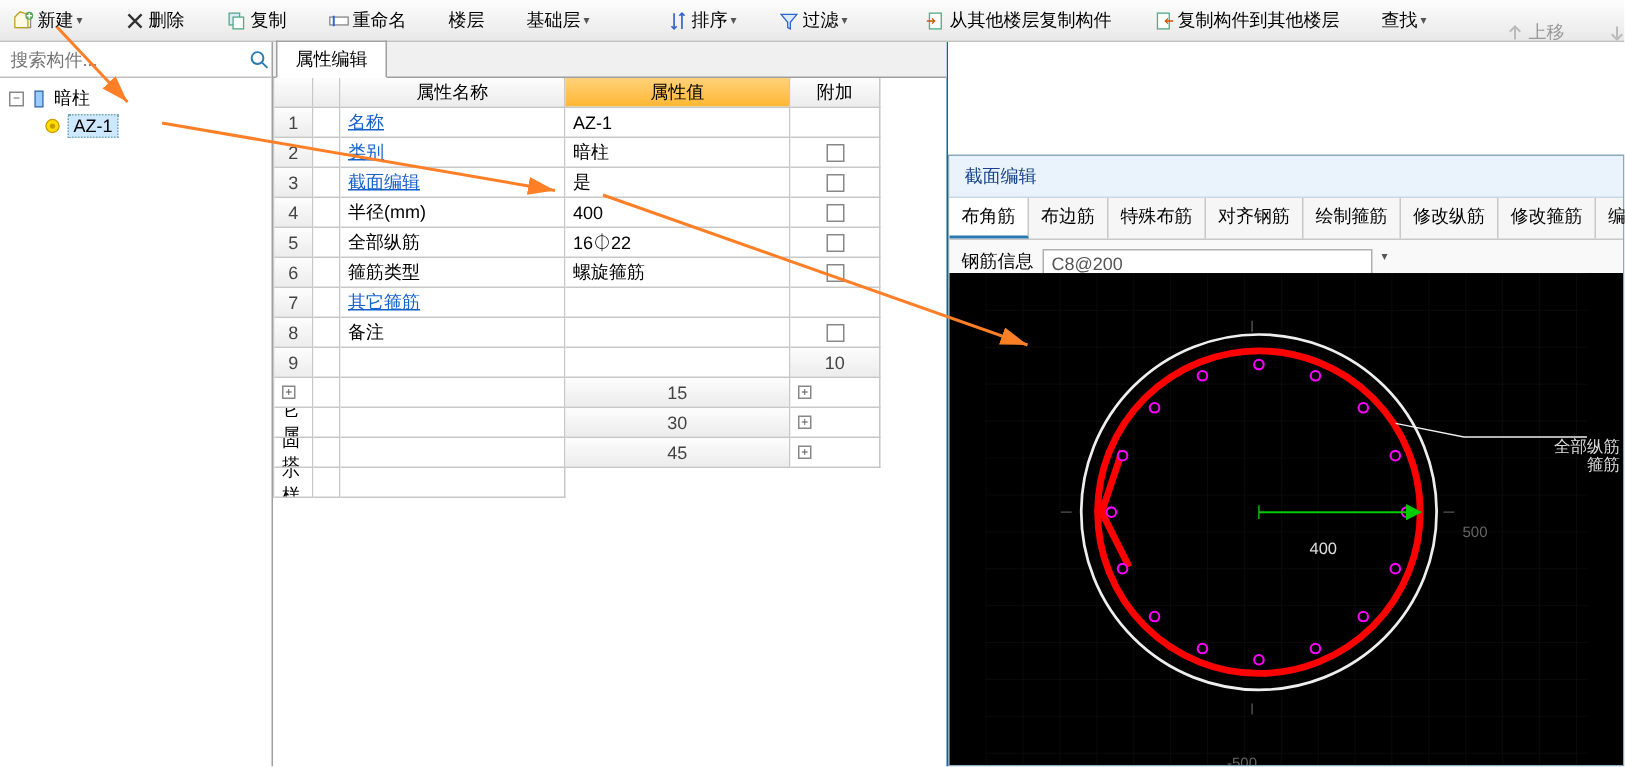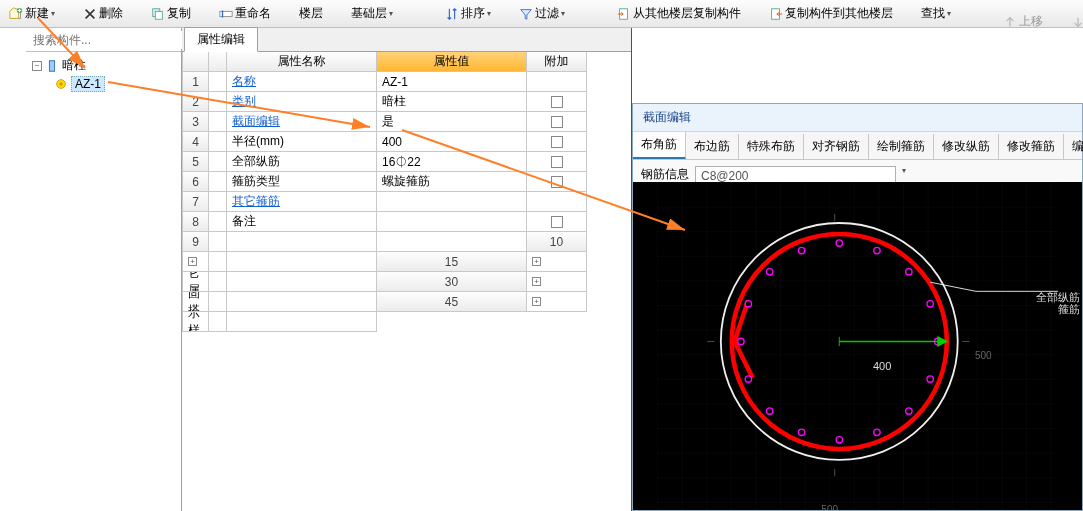--- a/index.html
+++ b/index.html
@@ -7,21 +7,21 @@
     
     .toolbar { height: 28px; background: linear-gradient(#fdfdfd, #e8e8e8); border-bottom: 1px solid #c0c0c0; display: flex; align-items: center; padding: 0 4px; gap: 18px; }
     .toolbar-item { display: flex; align-items: center; gap: 2px; padding: 2px 5px; cursor: pointer; white-space: nowrap; }
     .toolbar-sep { width: 1px; height: 20px; background: #c0c0c0; margin: 0 3px; }
     .toolbar-item.disabled { color: #999; cursor: default; margin-top: 16px; }
     .dropdown-arrow { font-size: 8px; color: #555; }
     .tb-icon { width: 14px; height: 14px; display: inline-block; }
     
     .main { display: flex; height: calc(100% - 28px); }
     
-    .left-panel { width: 182px; border-right: 1px solid #a0a0a0; display: flex; flex-direction: column; padding-left: 26px; }
+    .left-panel { width: 182px; border-right: 1px solid #a0a0a0; display: flex; flex-direction: column; }
     .search-bar { height: 24px; border-bottom: 1px solid #c0c0c0; display: flex; align-items: center; padding: 0 3px; }
     .search-input { flex: 1; border: none; outline: none; font-size: 12px; color: #999; padding: 2px 4px; }
     .search-icon { width: 16px; height: 16px; display: flex; align-items: center; justify-content: center; color: #2a7ab0; cursor: pointer; }
     .tree { padding: 4px; }
     .tree-node { display: flex; align-items: center; gap: 3px; padding: 1px 2px; cursor: pointer; }
     .tree-child { margin-left: 22px; }
     .tree-expand { width: 10px; height: 10px; border: 1px solid #888; display: flex; align-items: center; justify-content: center; font-size: 8px; line-height: 1; color: #555; }
     .tree-icon { width: 14px; height: 14px; }
     .selected-node { background: #cde8ff; border: 1px dotted #7aa; padding: 0 3px; }
     
@@ -35,25 +35,25 @@
     .grid-header.highlight { background: linear-gradient(#ffd27a, #ffb733); }
     .grid-rownum { background: linear-gradient(#fdfdfd, #ececec); justify-content: center; color: #444; }
     .grid-cell { background: #fff; }
     .grid-cell.blue-text { color: #1461cc; text-decoration: underline; }
     .expand-box { width: 9px; height: 9px; border: 1px solid #888; display: flex; align-items: center; justify-content: center; font-size: 8px; line-height: 1; color: #555; }
     .check-box { width: 12px; height: 12px; border: 1px solid #888; background: #fff; }
     
     .right-panel { flex: 1; padding: 0; position: relative; background: #fff;}
     .right-inner { position: absolute; left: 0; right: 0; top: 75px; bottom: 0; border: 1px solid #8ab; }
     .section-title-bar { background: #eaf2fb; border-bottom: 1px solid #c8d8e8; padding: 5px 10px; color: #15428b; }
-    .section-tabs { display: flex; background: #f6f6f6; border-bottom: 1px solid #c8c8c8; align-items: flex-end; }
+    .section-tabs { display: flex; background: #f6f6f6; border-bottom: 1px solid #c8c8c8; }
     .section-tab { padding: 4px 8px; border-right: 1px solid #c8c8c8; cursor: pointer; white-space: nowrap; font-size: 12px; }
     .section-tab.active { background: #fff; border-bottom: 2px solid #2a7ab0; }
     .rebar-input-row { display: flex; padding: 6px 8px; gap: 6px; border-bottom: 1px solid #c8c8c8; background: #f9f9f9; }
-    .rebar-input { border: 1px solid #b0b0b0; padding: 2px 5px; width: 201px; background: #fff; font-size: 12px; color: #555;}
+    .rebar-input { border: 1px solid #b0b0b0; padding: 2px 5px; width: 220px; background: #fff; font-size: 12px; color: #555;}
     .drawing-area { background: #000; position:absolute; left:0;right:0;bottom:0;top:78px; overflow: hidden; }
     
     .annotation-arrow { position: absolute; pointer-events: none; z-index: 100; }
     .white-label { position: absolute; color: #ddd; font-size: 11px; }
     .tick-label { position: absolute; color:#666; font-size: 10px;}
   </style>
 </head>
 <body>
 
 <div class="toolbar">

